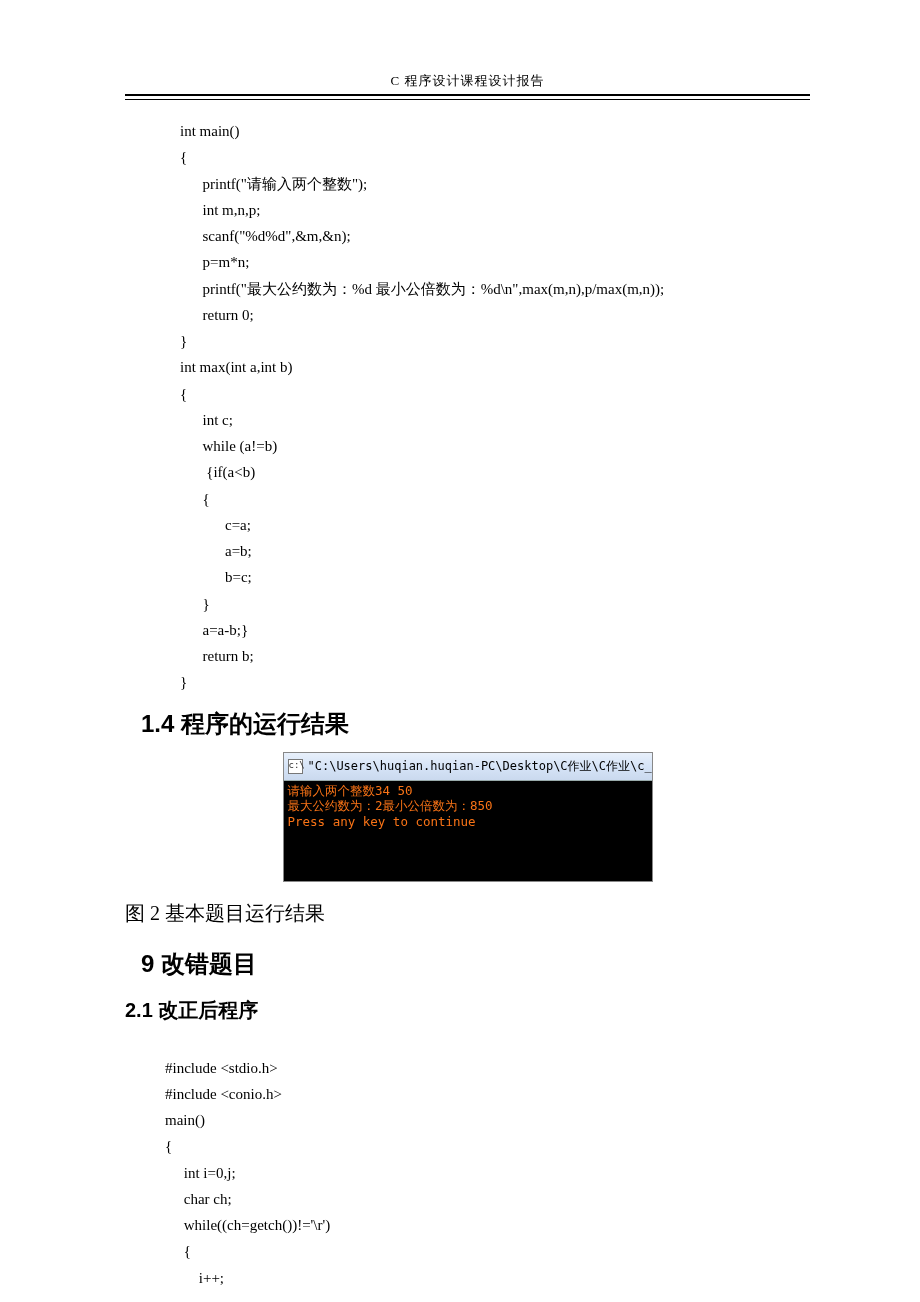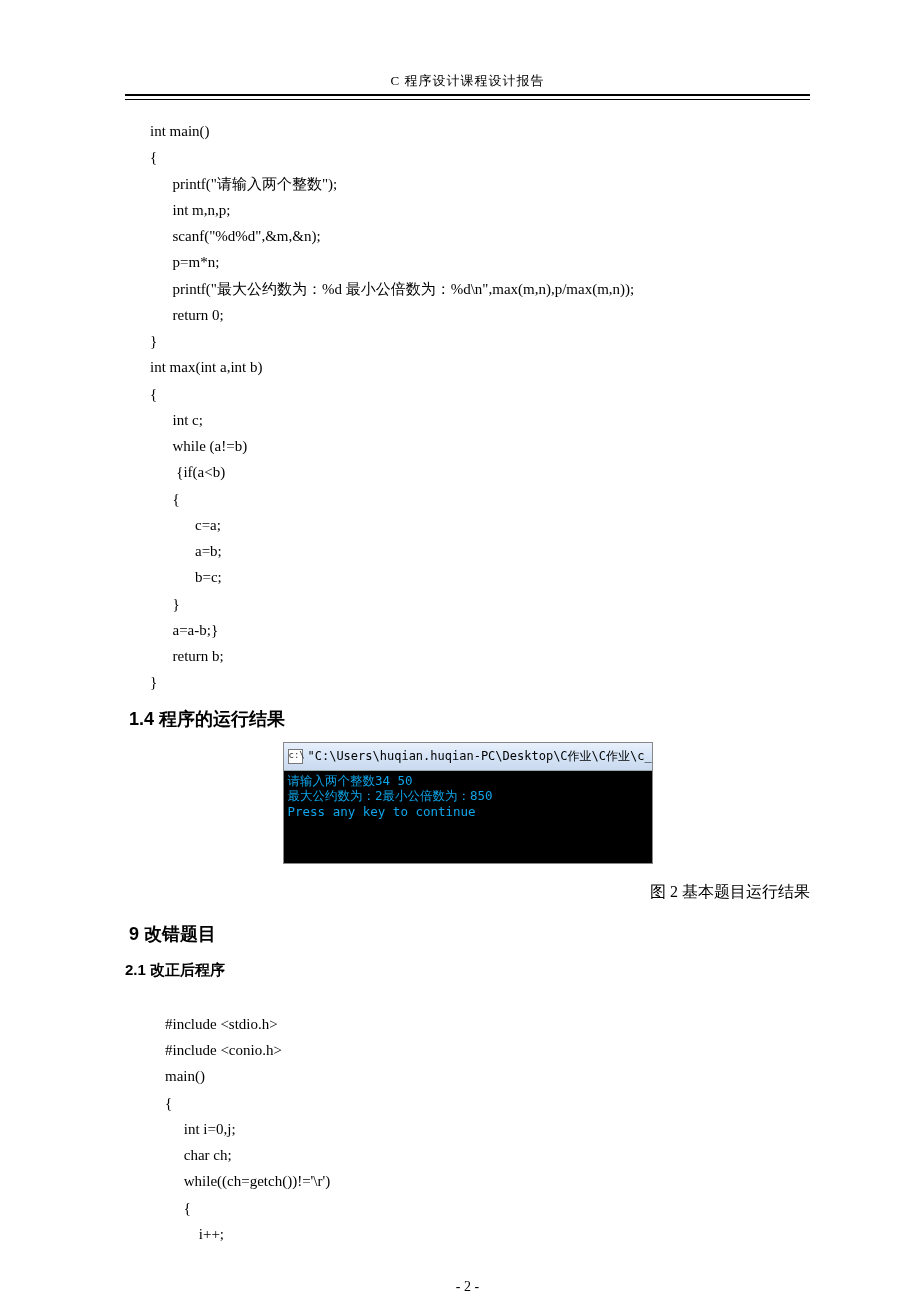--- a/index.html
+++ b/index.html
@@ -22,33 +22,33 @@
   .header-rule {
     border: none;
     border-top: 2px solid #000;
     border-bottom: 1px solid #000;
     height: 3px;
     margin: 2px 0 18px 0;
   }
   .code-block {
     font-family: "Times New Roman", "SimSun", serif;
     white-space: pre;
-    margin-left: 25px;
+    margin-left: 55px;
     font-size: 15px;
     line-height: 1.75;
   }
   .section-h1 {
     font-family: "SimHei", "Microsoft YaHei", sans-serif;
-    font-size: 18px;
+    font-size: 24px;
     font-weight: bold;
-    margin: 8px 0 6px 4px;
+    margin: 8px 0 6px 16px;
   }
   .section-h2 {
     font-family: "SimHei", "Microsoft YaHei", sans-serif;
-    font-size: 15px;
+    font-size: 20px;
     font-weight: bold;
     margin: 8px 0 4px 0;
   }
   .console-window {
     width: 368px;
     margin: 8px auto 4px auto;
     border: 1px solid #888;
     font-family: "SimSun", Consolas, monospace;
   }
   .console-titlebar {
@@ -69,31 +69,31 @@
     border: 1px solid #777;
     margin-right: 5px;
     display: inline-block;
     font-size: 9px;
     line-height: 11px;
     text-align: center;
     color: #333;
   }
   .console-body {
     background: #000;
-    color: #0ea5e9;
+    color: #f97316;
     font-size: 12.5px;
     line-height: 1.25;
-    padding: 2px 4px 4px 4px;
+    padding: 2px 4px 12px 4px;
     white-space: pre;
     min-height: 86px;
     font-family: "NSimSun","SimSun", monospace;
   }
   .caption {
-    text-align: right;
-    font-size: 16px;
+    text-align: left;
+    font-size: 20px;
     margin: 14px 0 14px 0;
   }
   .page-num {
     text-align: center;
     font-size: 14px;
     margin-top: 28px;
   }
 </style>
 </head>
 <body>

